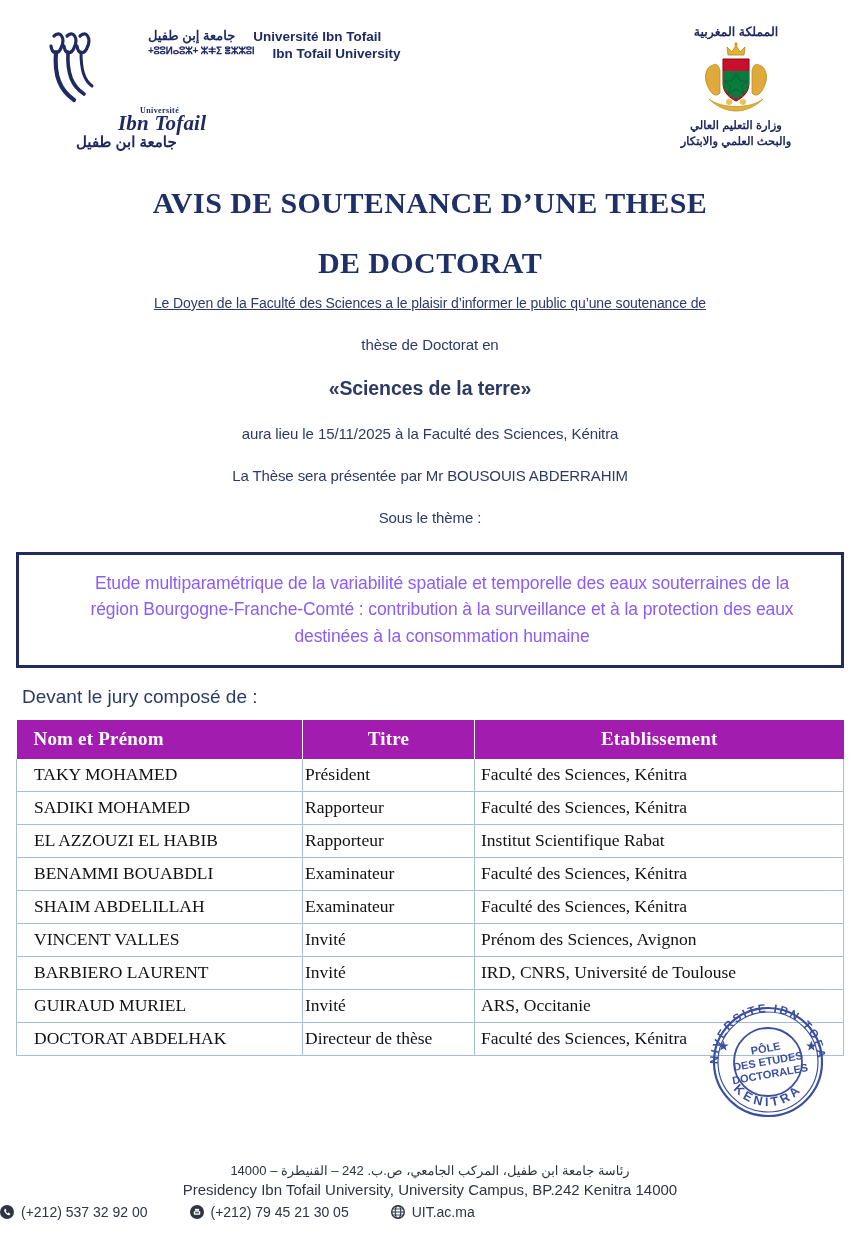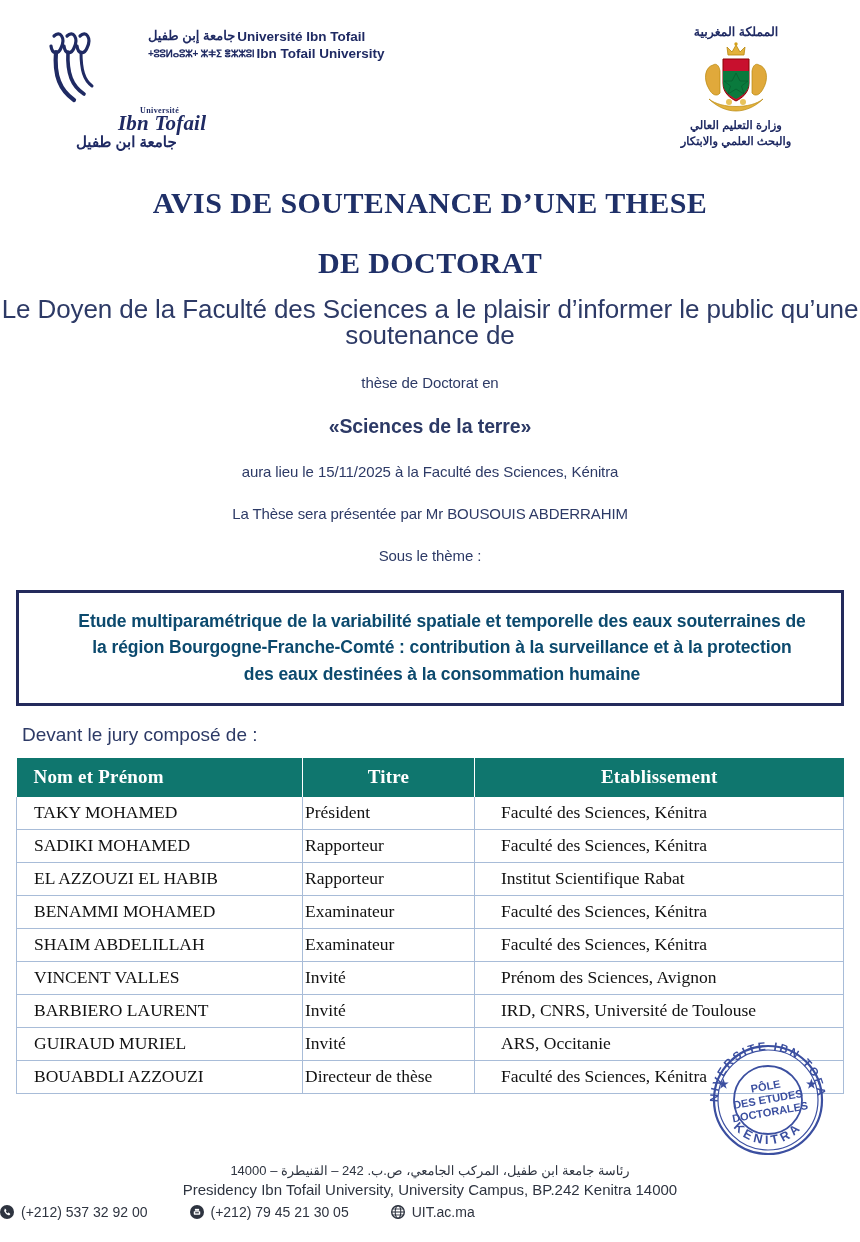--- a/index.html
+++ b/index.html
@@ -80,22 +80,22 @@
   }
   .logo-lines {
     position: absolute;
     left: 118px;
     top: 0px;
     width: 230px;
     line-height: 1.28;
   }
   .logo-row {
     display: flex;
-    align-items: center;
-    gap: 2px;
+    align-items: flex-start;
+    gap: 18px;
     white-space: nowrap;
   }
   .logo-ar {
     font-size: 13px;
     font-weight: bold;
     color: #1f2a63;
     direction: rtl;
   }
   .logo-tif {
     font-size: 10px;
@@ -161,39 +161,40 @@
     text-align: center;
     color: #2d3a66;
   }
   .p-line {
     font-size: 15px;
     line-height: 1.0;
     margin: 0 0 27px 0;
     letter-spacing: -0.1px;
   }
   .p-line.first {
-    font-size: 26px;
+    font-size: 14px;
+    text-decoration: underline;
   }
   .p-strong {
     font-weight: bold;
     font-size: 19.5px;
   }
 
   
   .thesis-box {
     margin: 8px 16px 0 16px;
     border: 3px solid #232a5c;
     box-sizing: border-box;
     padding: 15px 34px 16px 34px;
     text-align: center;
   }
   .thesis-title {
     font-size: 17.5px;
-    font-weight: bold;
-    color: #0c4a6e;
+    font-weight: normal;
+    color: #8b5cf6;
     line-height: 1.52;
     letter-spacing: -0.1px;
     margin-left: 24px;
   }
 
   
   .jury-label {
     margin: 18px 0 12px 22px;
     font-size: 19px;
     color: #2d3a66;
@@ -207,21 +208,21 @@
   table.jury {
     width: 100%;
     border-collapse: collapse;
     table-layout: fixed;
     font-family: "Liberation Serif", serif;
   }
   table.jury col.c1 { width: 286px; }
   table.jury col.c2 { width: 172px; }
   table.jury col.c3 { width: auto; }
   table.jury thead th {
-    background: #0f766e;
+    background: #a21caf;
     color: #ffffff;
     font-size: 19px;
     font-weight: bold;
     padding: 8px 0 9px 0;
     border-right: 1px solid #ffffff;
     letter-spacing: 0.2px;
   }
   table.jury thead th:last-child { border-right: none; }
   table.jury thead th.th-name {
     text-align: left;
@@ -235,21 +236,21 @@
     font-size: 17.5px;
     color: #111111;
     padding: 5px 0 6px 0;
     border-bottom: 1px solid #a8bcd8;
     border-right: 1px solid #a8bcd8;
     vertical-align: middle;
   }
   table.jury tbody td:last-child { border-right: 1px solid #a8bcd8; }
   table.jury tbody td.cell-name { padding-left: 17px; }
   table.jury tbody td.cell-title { padding-left: 2px; }
-  table.jury tbody td.cell-estab { padding-left: 26px; }
+  table.jury tbody td.cell-estab { padding-left: 6px; }
   table.jury tbody tr td:first-child { border-left: 1px solid #a8bcd8; }
 
   
   .stamp {
     position: absolute;
     right: 8px;
     bottom: -74px;
     width: 136px;
     height: 136px;
     pointer-events: none;
@@ -401,21 +402,21 @@
             <td class="cell-name">SADIKI MOHAMED</td>
             <td class="cell-title">Rapporteur</td>
             <td class="cell-estab">Faculté des Sciences, Kénitra</td>
           </tr>
           <tr>
             <td class="cell-name">EL AZZOUZI EL HABIB</td>
             <td class="cell-title">Rapporteur</td>
             <td class="cell-estab">Institut Scientifique Rabat</td>
           </tr>
           <tr>
-            <td class="cell-name">BENAMMI MOHAMED</td>
+            <td class="cell-name">BENAMMI BOUABDLI</td>
             <td class="cell-title">Examinateur</td>
             <td class="cell-estab">Faculté des Sciences, Kénitra</td>
           </tr>
           <tr>
             <td class="cell-name">SHAIM ABDELILLAH</td>
             <td class="cell-title">Examinateur</td>
             <td class="cell-estab">Faculté des Sciences, Kénitra</td>
           </tr>
           <tr>
             <td class="cell-name">VINCENT VALLES</td>
@@ -426,21 +427,21 @@
             <td class="cell-name">BARBIERO LAURENT</td>
             <td class="cell-title">Invité</td>
             <td class="cell-estab">IRD, CNRS, Université de Toulouse</td>
           </tr>
           <tr>
             <td class="cell-name">GUIRAUD MURIEL</td>
             <td class="cell-title">Invité</td>
             <td class="cell-estab">ARS, Occitanie</td>
           </tr>
           <tr>
-            <td class="cell-name">BOUABDLI AZZOUZI</td>
+            <td class="cell-name">DOCTORAT ABDELHAK</td>
             <td class="cell-title">Directeur de thèse</td>
             <td class="cell-estab">Faculté des Sciences, Kénitra</td>
           </tr>
         </tbody>
     </table>
 
     <div class="stamp">
       <svg viewBox="0 0 136 136" width="136" height="136" aria-hidden="true">
         <defs>
           <path id="arcTop" d="M 18,68 A 50,50 0 0 1 118,68"></path>

